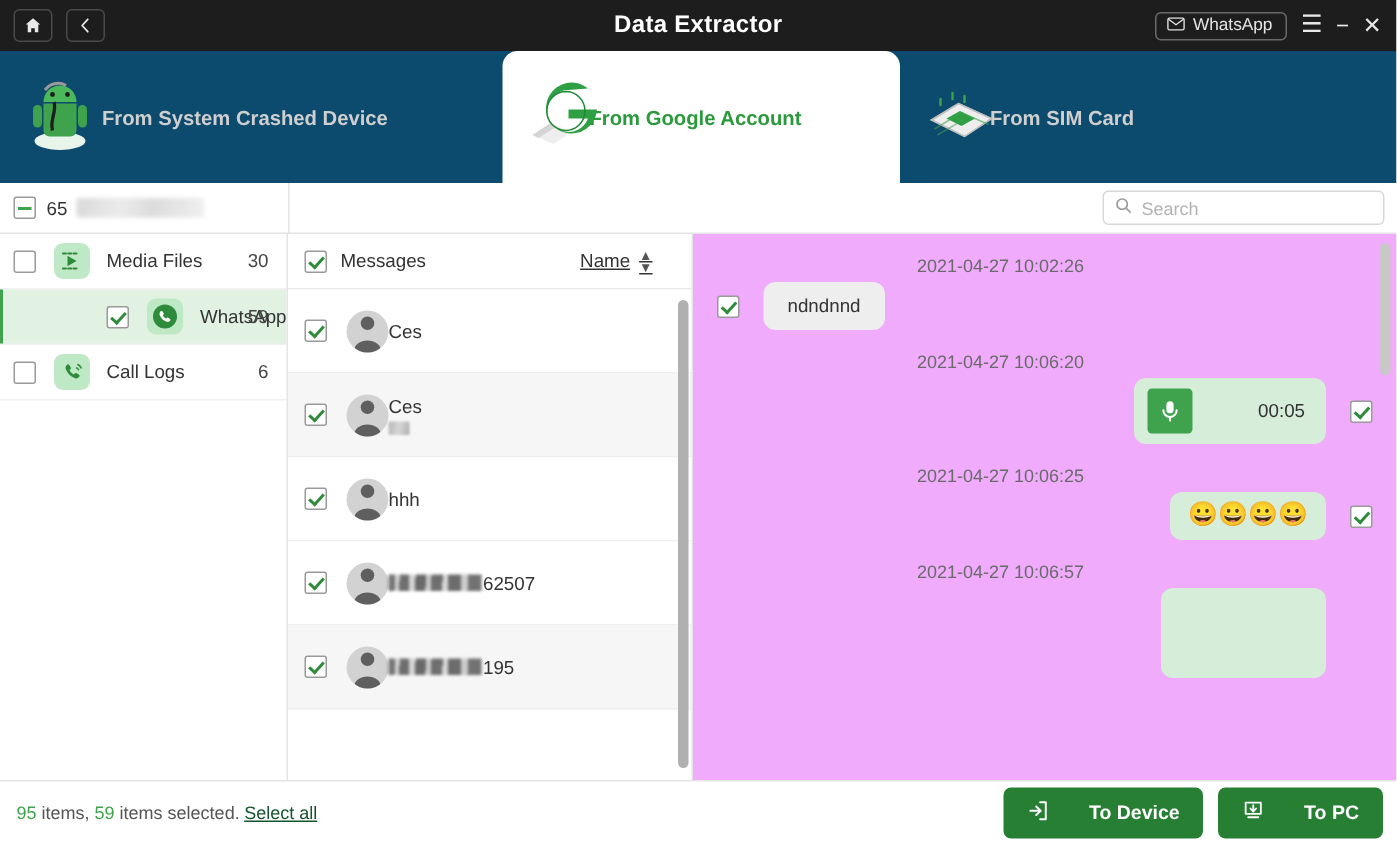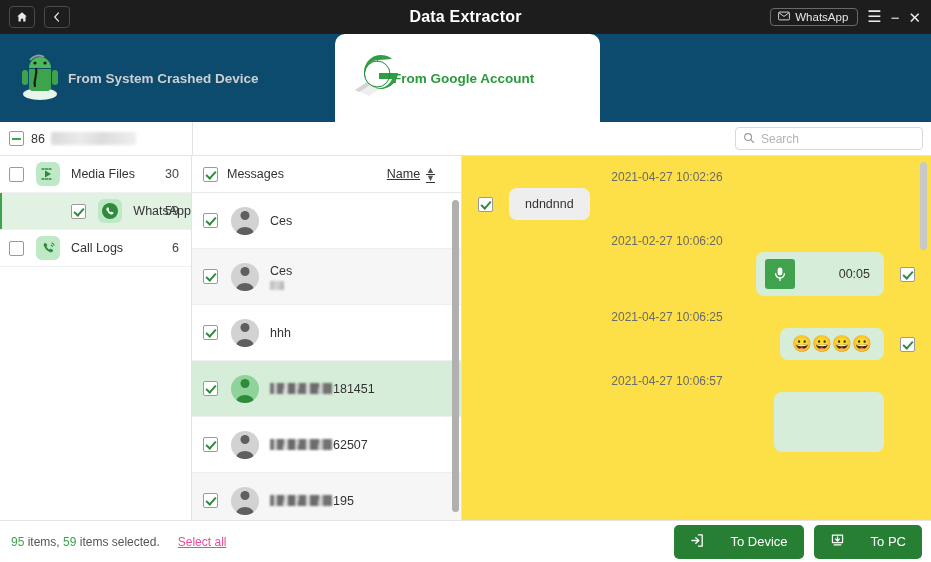--- a/index.html
+++ b/index.html
@@ -158,38 +158,38 @@
   .avatar.green { background: #8fd39b; }
   .avatar::before {
     content: ""; position: absolute; left: 50%; top: 4px; transform: translateX(-50%);
     width: 9px; height: 9px; border-radius: 50%; background: #5f5f5f;
   }
   .avatar::after {
     content: ""; position: absolute; left: 50%; bottom: -6px; transform: translateX(-50%);
     width: 18px; height: 14px; border-radius: 50% 50% 0 0; background: #5f5f5f;
   }
   .avatar.green::before, .avatar.green::after { background: #2f8b3c; }
-  .row-text { margin-left: 11px; display: flex; flex-direction: column; gap: 3px; }
+  .row-text { display: flex; flex-direction: column; gap: 3px; }
   .row-name { font-size: 12.5px; color: #333; }
   .row-redact {
     width: 14px; height: 9px; border-radius: 1px;
     background: linear-gradient(100deg,#b8b8b8,#d6d6d6 50%,#aeaeae);
     filter: blur(.8px);
   }
   .mask {
     display: inline-block; width: 62px; height: 11px; vertical-align: -1px;
     background: linear-gradient(92deg,#757575 0 7%,#cfcfcf 7% 12%,#6e6e6e 12% 22%,
       #d5d5d5 22% 29%,#6a6a6a 29% 40%,#c9c9c9 40% 46%,#6f6f6f 46% 58%,
       #d8d8d8 58% 64%,#6c6c6c 64% 78%,#cbcbcb 78% 85%,#727272 85% 100%);
     filter: blur(.9px); margin-right: 1px;
   }
 
   .pane-chat {
     position: absolute; top: 156px; left: 462px; width: 469px; height: 364px;
-    background: #fde047; overflow: hidden;
+    background: #f0abfc; overflow: hidden;
   }
   .ts {
     text-align: center; font-size: 12px; color: #6a6a6a;
     padding-top: 14px; padding-bottom: 4px; width: 400px; margin-left: 5px;
   }
   .msg { display: flex; align-items: center; padding: 0 16px; }
   .msg.in { justify-content: flex-start; }
   .msg.out { justify-content: flex-end; }
   .bub {
     border-radius: 8px; font-size: 12.5px; color: #333;
@@ -217,27 +217,28 @@
   .sbar-chat { right: 4px; top: 6px; width: 7px; height: 88px; background: #c8c8c8; }
 
   
   .footer {
     position: absolute; bottom: 0; left: 0; width: 931px; height: 42px;
     background: #fff; border-top: 1px solid #e4e4e4;
     display: flex; align-items: center;
   }
   .fstatus { margin-left: 11px; font-size: 12px; color: #555; }
   .fstatus .g { color: #3fa34d; }
-  .fstatus .link { color: #ec4899; text-decoration: underline; margin-left: 18px; }
+  .fstatus .link { color: #14532d; text-decoration: underline; margin-left: 3px; }
   .fbtns { position: absolute; right: 9px; display: flex; gap: 10px; }
   .gbtn {
     height: 34px; min-width: 99px; border-radius: 5px; background: #277f33;
     color: #fff; font-size: 13px; display: flex; align-items: center;
     justify-content: flex-end; gap: 26px; padding: 0 16px; border: 0;
     font-family: "Liberation Sans", sans-serif;
+    font-weight: bold;
   }
 </style>
 </head>
 <body>
 
 <div id="app">
 
   <div class="titlebar">
     <div class="tb-btn tb-home">
       <svg width="12" height="12" viewBox="0 0 16 16">
@@ -290,27 +291,40 @@
         <svg width="52" height="52" viewBox="0 0 52 52">
           <path d="M8 38l12-8 14 6-12 8z" fill="#eeeeee"></path>
           <path d="M8 38l12-8 3 3-11 7z" fill="#d5d5d5"></path>
           <path d="M32 8a14 14 0 1 0 13 19h-13v-6h19a17 17 0 1 1-6-14z" fill="#2ea043"></path>
           <path d="M31 9a13 13 0 0 0-1 26 13 13 0 0 0 0-26z" fill="none" stroke="#1f8a36" stroke-width="1"></path>
         </svg>
       </span>
       <span class="tab-label">From Google Account</span>
     </div>
 
+    <div class="tab tab-sim tab-inactive">
+      <span class="tab-icon">
+        <svg width="52" height="52" viewBox="0 0 52 52">
+          <path d="M6 28 24 17l22 10-18 12z" fill="#eeeeee" stroke="#cccccc"></path>
+          <path d="M6 28 24 17l22 10-18 12z" fill="none" stroke="#bdbdbd"></path>
+          <path d="M16 27 25 22l10 5-9 5z" fill="#2ea043"></path>
+          <path d="M8 34 26 23l18 8" fill="none" stroke="#3fa34d" stroke-width="1" opacity=".6"></path>
+          <path d="M10 38 27 28" fill="none" stroke="#3fa34d" stroke-width="1" opacity=".5"></path>
+          <path d="M12 14v4M20 10v4M28 12v4" stroke="#3fa34d" stroke-width="1.6" stroke-linecap="round"></path>
+        </svg>
+      </span>
+      <span class="tab-label">From SIM Card</span>
+    </div>
   </div>
 
   <div class="devbar">
     <div class="dev-check">
       <span class="dev-minus"></span>
     </div>
-    <span class="dev-count">86</span>
+    <span class="dev-count">65</span>
     <span class="dev-redact"></span>
     <div class="devbar-sep"></div>
     <div class="search">
       <span>
         <svg width="12" height="12" viewBox="0 0 16 16">
             <circle cx="6.8" cy="6.8" r="4.6" fill="none" stroke="#9a9a9a" stroke-width="1.5"></circle>
             <path d="M10.3 10.3 14 14" stroke="#9a9a9a" stroke-width="1.5" stroke-linecap="round"></path>
           </svg>
       </span>
       <input type="text" placeholder="Search" style="">
@@ -387,27 +401,20 @@
     </div>
 
     <div class="row">
       <div class="cbox on"></div>
       <div class="avatar"></div>
       <div class="row-text">
         <span class="row-name">hhh</span>
       </div>
     </div>
 
-    <div class="row sel">
-      <div class="cbox on"></div>
-      <div class="avatar green"></div>
-      <div class="row-text">
-        <span class="row-name"><span class="mask"></span><span>181451</span></span>
-      </div>
-    </div>
 
     <div class="row">
       <div class="cbox on"></div>
       <div class="avatar"></div>
       <div class="row-text">
         <span class="row-name"><span class="mask"></span><span>62507</span></span>
       </div>
     </div>
 
     <div class="row alt">
@@ -422,21 +429,21 @@
   </div>
 
   <div class="pane-chat">
 
     <div class="ts">2021-04-27 10:02:26</div>
     <div class="msg in">
       <div class="cbox on"></div>
       <div class="bub grey">ndndnnd</div>
     </div>
 
-    <div class="ts">2021-02-27 10:06:20</div>
+    <div class="ts">2021-04-27 10:06:20</div>
     <div class="msg out">
       <div class="bub green bub-voice">
         <span class="voice-sq">
           <svg width="14" height="16" viewBox="0 0 14 16">
               <rect x="4.6" y="1.5" width="4.8" height="8" rx="2.4" fill="#ffffff"></rect>
               <path d="M2.6 7.6a4.4 4.4 0 0 0 8.8 0" fill="none" stroke="#ffffff" stroke-width="1.4" stroke-linecap="round"></path>
               <path d="M7 12v2.4" stroke="#ffffff" stroke-width="1.4" stroke-linecap="round"></path>
             </svg>
         </span>
         <span class="voice-dur">00:05</span>

